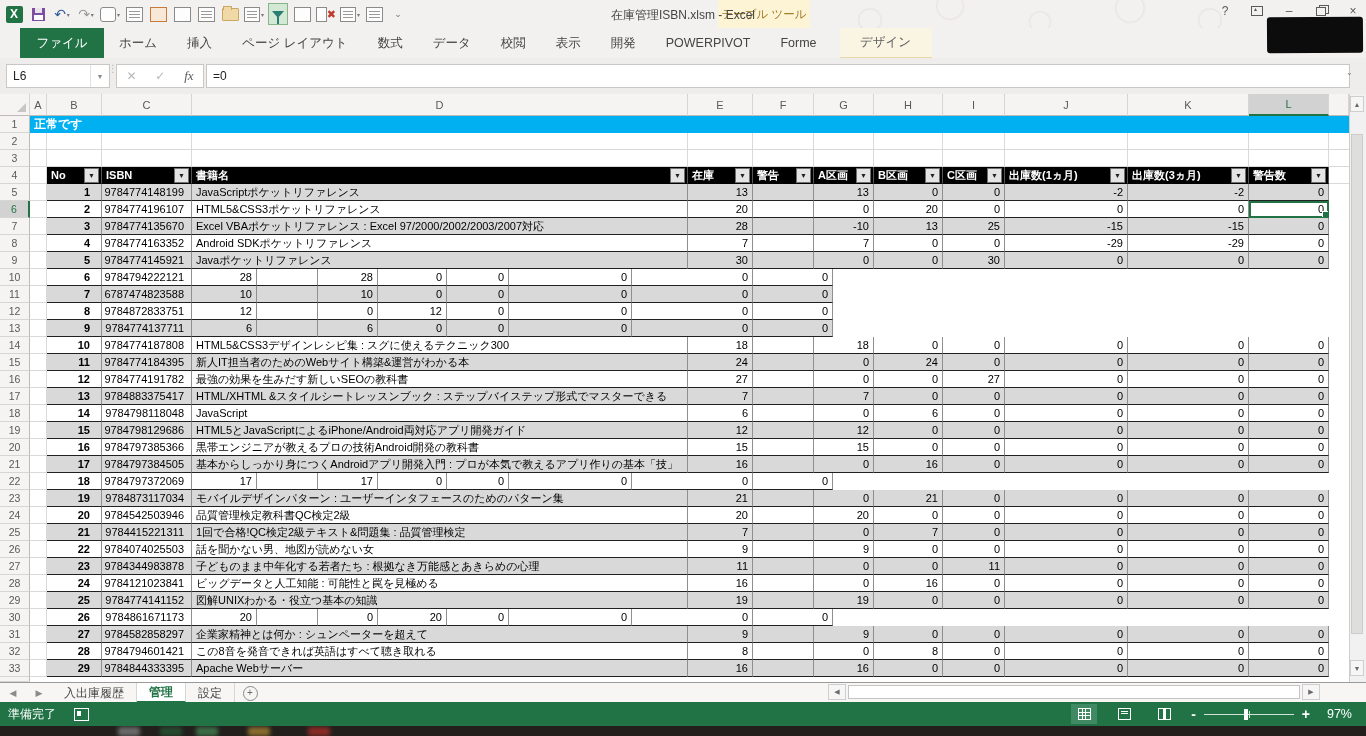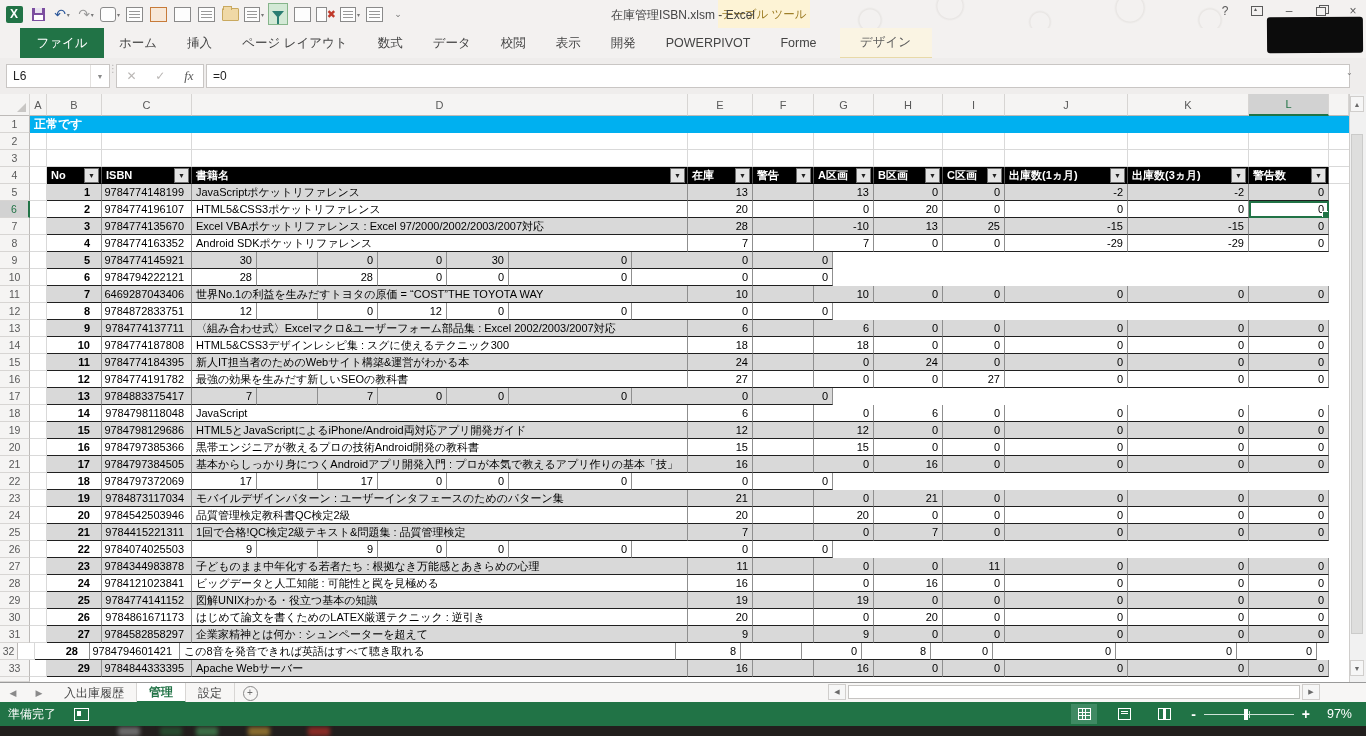--- a/index.html
+++ b/index.html
@@ -417,20 +417,21 @@
       <div class="tc num" style="width:123px">-29</div>
       <div class="tc num" style="width:121px">-29</div>
       <div class="tc num" style="width:80px">0</div>
       <div class="gc" style="width:20px;border-right:none;border-bottom:none;"></div>
     </div>
     <div class="grow band">
       <div class="rh" style="width:30px">9</div>
       <div class="gc" style="width:17px"></div>
       <div class="tc no" style="width:55px">5</div>
       <div class="tc isbn" style="width:90px">9784774145921</div>
+      <div class="tc ttl" style="width:496px">Javaポケットリファレンス</div>
       <div class="tc num" style="width:65px">30</div>
       <div class="tc num" style="width:61px"></div>
       <div class="tc num" style="width:60px">0</div>
       <div class="tc num" style="width:69px">0</div>
       <div class="tc num" style="width:62px">30</div>
       <div class="tc num" style="width:123px">0</div>
       <div class="tc num" style="width:121px">0</div>
       <div class="tc num" style="width:80px">0</div>
       <div class="gc" style="width:20px;border-right:none;border-bottom:none;"></div>
     </div>
@@ -446,22 +447,21 @@
       <div class="tc num" style="width:62px">0</div>
       <div class="tc num" style="width:123px">0</div>
       <div class="tc num" style="width:121px">0</div>
       <div class="tc num" style="width:80px">0</div>
       <div class="gc" style="width:20px;border-right:none;border-bottom:none;"></div>
     </div>
     <div class="grow band">
       <div class="rh" style="width:30px">11</div>
       <div class="gc" style="width:17px"></div>
       <div class="tc no" style="width:55px">7</div>
-      <div class="tc isbn" style="width:90px">6469287043406</div>
-      <div class="tc ttl" style="width:496px">世界No.1の利益を生みだすトヨタの原価 = “COST”THE TOYOTA WAY</div>
+      <div class="tc isbn" style="width:90px">6787474823588</div>
       <div class="tc num" style="width:65px">10</div>
       <div class="tc num" style="width:61px"></div>
       <div class="tc num" style="width:60px">10</div>
       <div class="tc num" style="width:69px">0</div>
       <div class="tc num" style="width:62px">0</div>
       <div class="tc num" style="width:123px">0</div>
       <div class="tc num" style="width:121px">0</div>
       <div class="tc num" style="width:80px">0</div>
       <div class="gc" style="width:20px;border-right:none;border-bottom:none;"></div>
     </div>
@@ -478,21 +478,20 @@
       <div class="tc num" style="width:123px">0</div>
       <div class="tc num" style="width:121px">0</div>
       <div class="tc num" style="width:80px">0</div>
       <div class="gc" style="width:20px;border-right:none;border-bottom:none;"></div>
     </div>
     <div class="grow band">
       <div class="rh" style="width:30px">13</div>
       <div class="gc" style="width:17px"></div>
       <div class="tc no" style="width:55px">9</div>
       <div class="tc isbn" style="width:90px">9784774137711</div>
-      <div class="tc ttl" style="width:496px">〈組み合わせ式〉Excelマクロ&amp;ユーザーフォーム部品集 : Excel 2002/2003/2007対応</div>
       <div class="tc num" style="width:65px">6</div>
       <div class="tc num" style="width:61px"></div>
       <div class="tc num" style="width:60px">6</div>
       <div class="tc num" style="width:69px">0</div>
       <div class="tc num" style="width:62px">0</div>
       <div class="tc num" style="width:123px">0</div>
       <div class="tc num" style="width:121px">0</div>
       <div class="tc num" style="width:80px">0</div>
       <div class="gc" style="width:20px;border-right:none;border-bottom:none;"></div>
     </div>
@@ -542,20 +541,21 @@
       <div class="tc num" style="width:123px">0</div>
       <div class="tc num" style="width:121px">0</div>
       <div class="tc num" style="width:80px">0</div>
       <div class="gc" style="width:20px;border-right:none;border-bottom:none;"></div>
     </div>
     <div class="grow band">
       <div class="rh" style="width:30px">17</div>
       <div class="gc" style="width:17px"></div>
       <div class="tc no" style="width:55px">13</div>
       <div class="tc isbn" style="width:90px">9784883375417</div>
+      <div class="tc ttl" style="width:496px">HTML/XHTML &amp;スタイルシートレッスンブック : ステップバイステップ形式でマスターできる</div>
       <div class="tc num" style="width:65px">7</div>
       <div class="tc num" style="width:61px"></div>
       <div class="tc num" style="width:60px">7</div>
       <div class="tc num" style="width:69px">0</div>
       <div class="tc num" style="width:62px">0</div>
       <div class="tc num" style="width:123px">0</div>
       <div class="tc num" style="width:121px">0</div>
       <div class="tc num" style="width:80px">0</div>
       <div class="gc" style="width:20px;border-right:none;border-bottom:none;"></div>
     </div>
@@ -684,20 +684,21 @@
       <div class="tc num" style="width:123px">0</div>
       <div class="tc num" style="width:121px">0</div>
       <div class="tc num" style="width:80px">0</div>
       <div class="gc" style="width:20px;border-right:none;border-bottom:none;"></div>
     </div>
     <div class="grow">
       <div class="rh" style="width:30px">26</div>
       <div class="gc" style="width:17px"></div>
       <div class="tc no" style="width:55px">22</div>
       <div class="tc isbn" style="width:90px">9784074025503</div>
+      <div class="tc ttl" style="width:496px">話を聞かない男、地図が読めない女</div>
       <div class="tc num" style="width:65px">9</div>
       <div class="tc num" style="width:61px"></div>
       <div class="tc num" style="width:60px">9</div>
       <div class="tc num" style="width:69px">0</div>
       <div class="tc num" style="width:62px">0</div>
       <div class="tc num" style="width:123px">0</div>
       <div class="tc num" style="width:121px">0</div>
       <div class="tc num" style="width:80px">0</div>
       <div class="gc" style="width:20px;border-right:none;border-bottom:none;"></div>
     </div>
@@ -747,21 +748,20 @@
       <div class="tc num" style="width:123px">0</div>
       <div class="tc num" style="width:121px">0</div>
       <div class="tc num" style="width:80px">0</div>
       <div class="gc" style="width:20px;border-right:none;border-bottom:none;"></div>
     </div>
     <div class="grow">
       <div class="rh" style="width:30px">30</div>
       <div class="gc" style="width:17px"></div>
       <div class="tc no" style="width:55px">26</div>
       <div class="tc isbn" style="width:90px">9784861671173</div>
-      <div class="tc ttl" style="width:496px">はじめて論文を書くためのLATEX厳選テクニック : 逆引き</div>
       <div class="tc num" style="width:65px">20</div>
       <div class="tc num" style="width:61px"></div>
       <div class="tc num" style="width:60px">0</div>
       <div class="tc num" style="width:69px">20</div>
       <div class="tc num" style="width:62px">0</div>
       <div class="tc num" style="width:123px">0</div>
       <div class="tc num" style="width:121px">0</div>
       <div class="tc num" style="width:80px">0</div>
       <div class="gc" style="width:20px;border-right:none;border-bottom:none;"></div>
     </div>
@@ -775,21 +775,21 @@
       <div class="tc num" style="width:61px"></div>
       <div class="tc num" style="width:60px">9</div>
       <div class="tc num" style="width:69px">0</div>
       <div class="tc num" style="width:62px">0</div>
       <div class="tc num" style="width:123px">0</div>
       <div class="tc num" style="width:121px">0</div>
       <div class="tc num" style="width:80px">0</div>
       <div class="gc" style="width:20px;border-right:none;border-bottom:none;"></div>
     </div>
     <div class="grow">
-      <div class="rh" style="width:18px">32</div>
+      <div class="rh" style="width:30px">32</div>
       <div class="gc" style="width:17px"></div>
       <div class="tc no" style="width:55px">28</div>
       <div class="tc isbn" style="width:90px">9784794601421</div>
       <div class="tc ttl" style="width:496px">この8音を発音できれば英語はすべて聴き取れる</div>
       <div class="tc num" style="width:65px">8</div>
       <div class="tc num" style="width:61px"></div>
       <div class="tc num" style="width:60px">0</div>
       <div class="tc num" style="width:69px">8</div>
       <div class="tc num" style="width:62px">0</div>
       <div class="tc num" style="width:123px">0</div>

